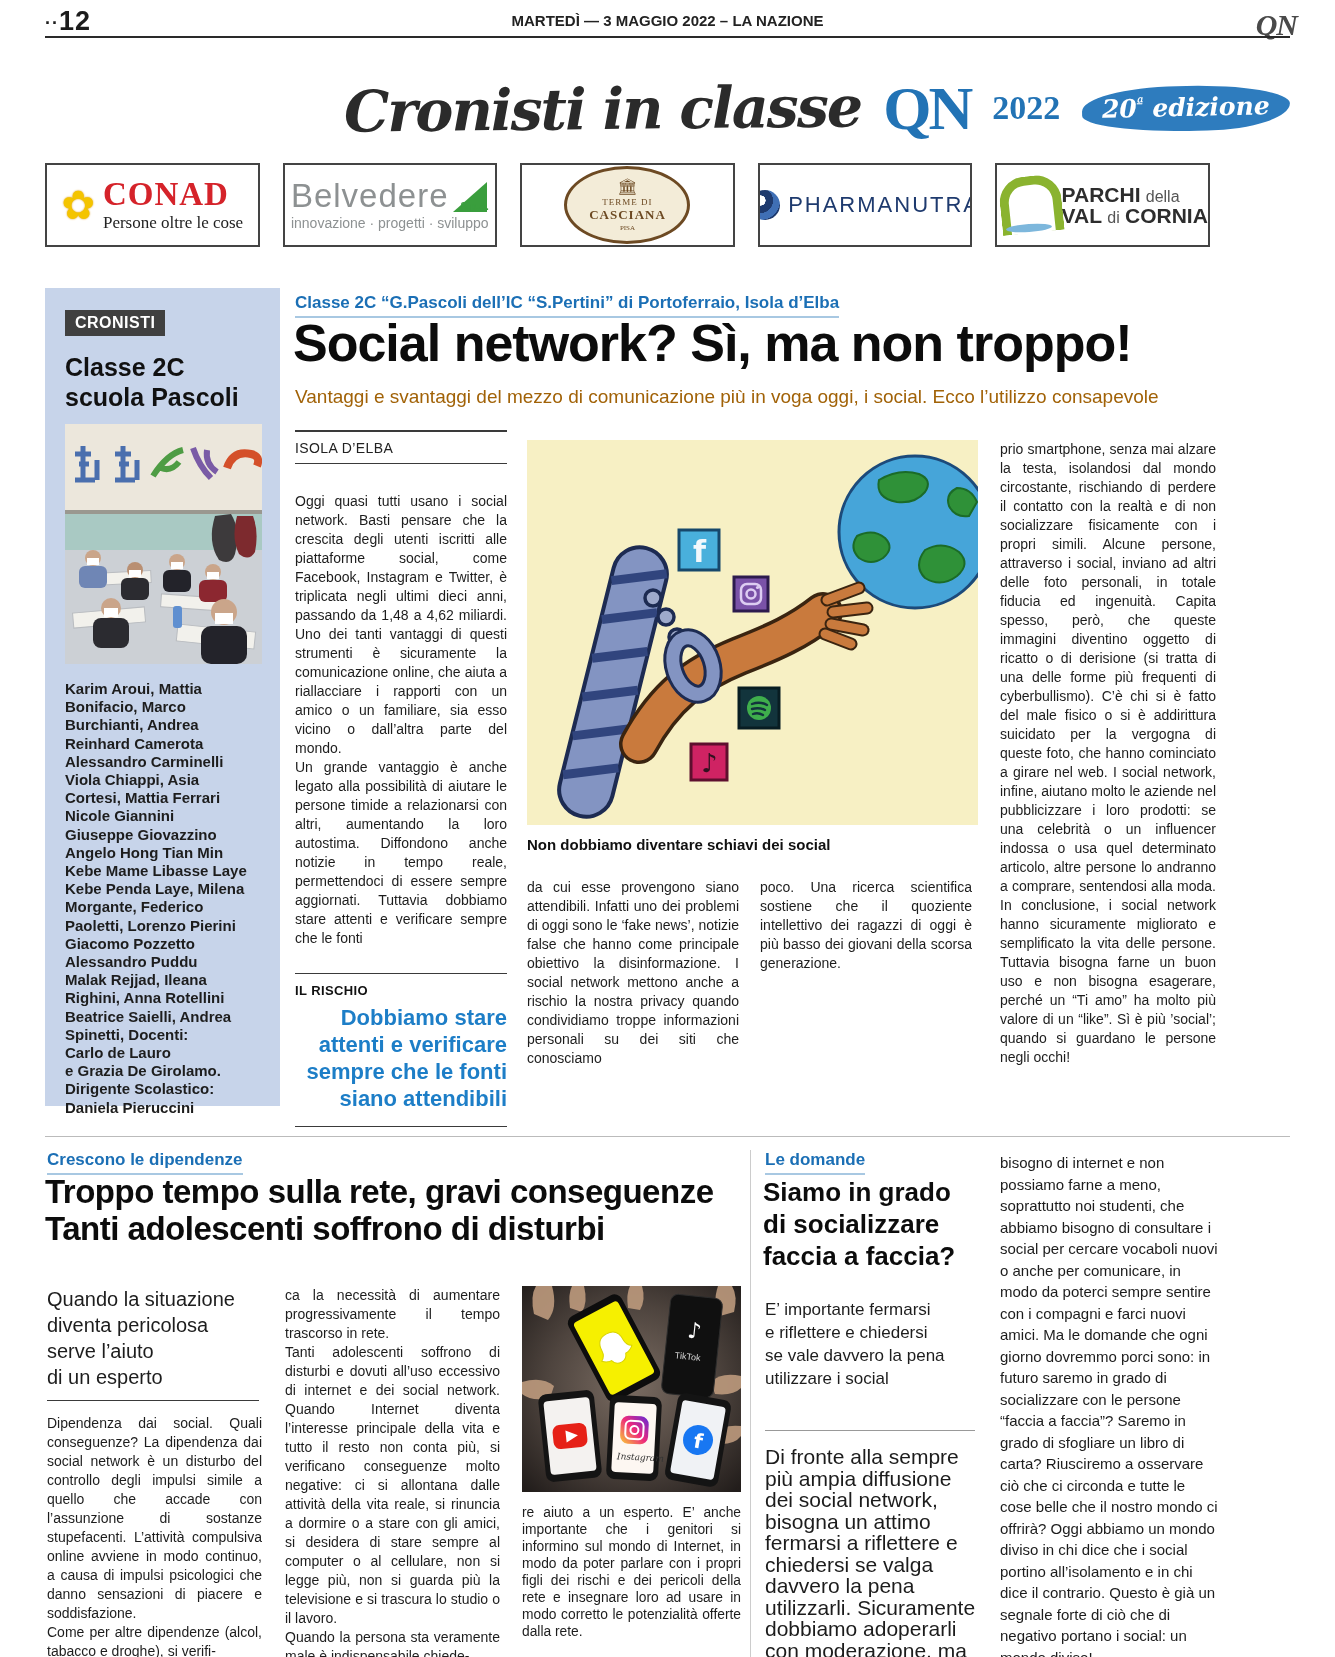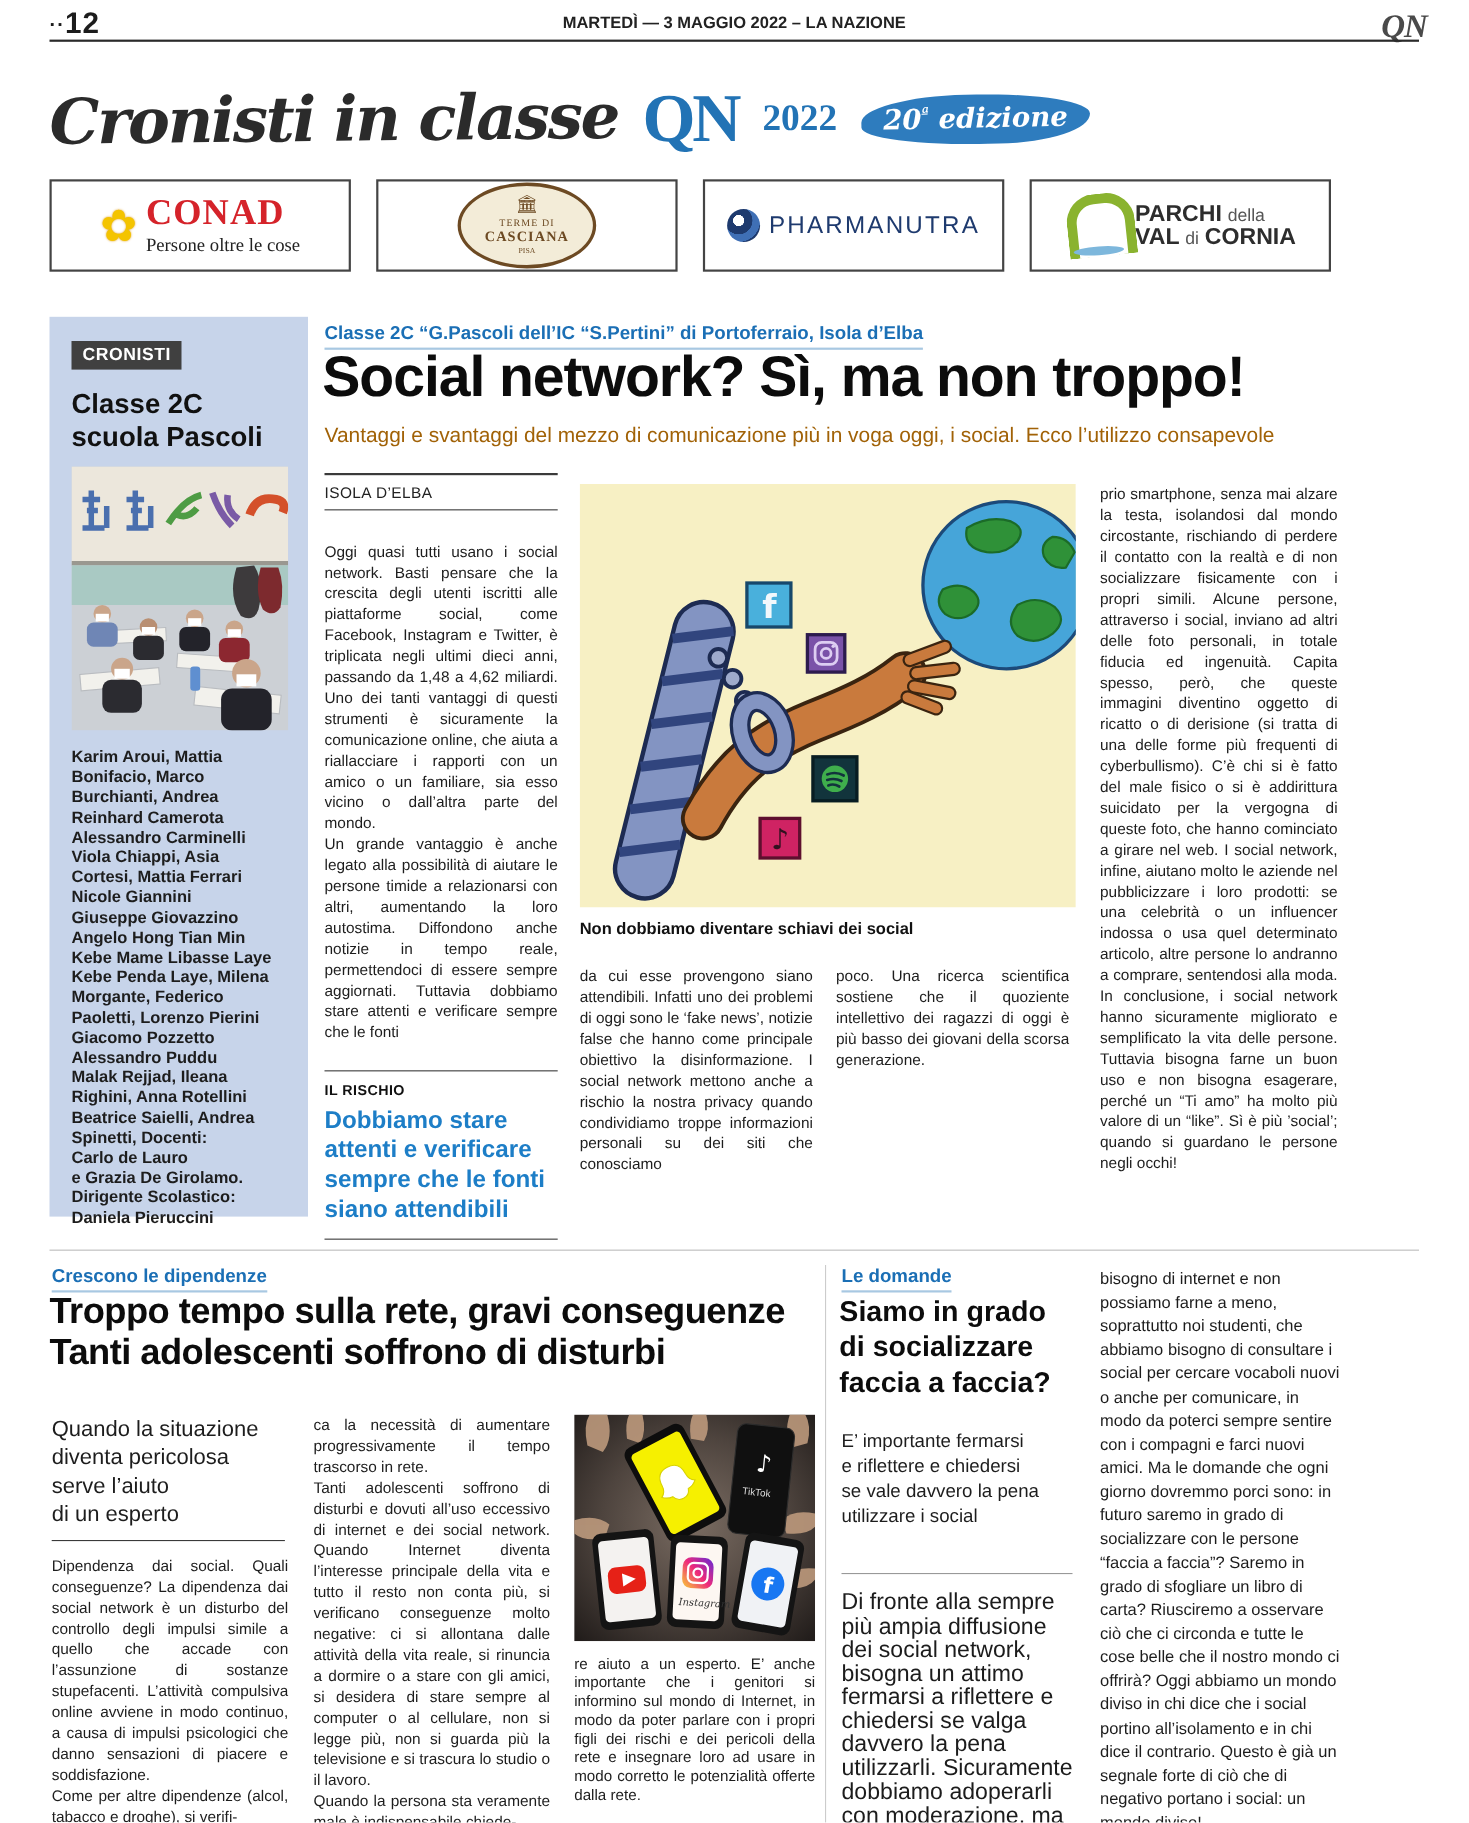--- a/index.html
+++ b/index.html
@@ -12,21 +12,21 @@
 
   
   .topbar-page{left:45px;top:6px;font-weight:bold;font-size:27px;letter-spacing:1px;}
   .topbar-page .dots{font-size:18px;vertical-align:6px;letter-spacing:2px;}
   .topbar-date{left:0;top:12px;width:100%;text-align:center;font-size:15px;font-weight:bold;color:#222;}
   .topbar-qn{right:38px;top:8px;font-family:"Liberation Serif",serif;font-weight:bold;
              font-size:30px;color:#4a4a4a;letter-spacing:-1px;font-style:italic;}
   .toprule{left:45px;top:36px;width:1245px;height:2px;background:#2a2a2a;}
 
   
-  .masthead{left:45px;top:62px;width:1245px;height:92px;display:flex;align-items:center;gap:22px;}
+  .masthead{left:45px;top:62px;width:1245px;height:92px;display:flex;align-items:center;gap:22px;justify-content:flex-end;}
   .mh-script{font-family:"DejaVu Serif",serif;font-style:italic;font-weight:bold;
              font-size:57px;color:#2b2b2b;letter-spacing:-2px;transform:rotate(-.6deg);}
   .mh-qn{font-family:"Liberation Serif",serif;font-weight:bold;font-size:62px;color:#2273b5;
          letter-spacing:-3px;line-height:1;}
   .mh-brand{font-family:"Liberation Serif",serif;font-weight:bold;font-size:54px;color:#2273b5;
             letter-spacing:4px;line-height:1;}
   .mh-year{font-family:"Liberation Serif",serif;font-weight:bold;font-size:34px;color:#2273b5;}
   .mh-badge{background:#2e7cbe;color:#fff;font-family:"DejaVu Serif",serif;font-style:italic;
             font-weight:bold;font-size:25px;padding:7px 20px 9px;transform:rotate(-1.2deg);
             border-radius:48% 52% 42% 58%/55% 45% 60% 40%;}
@@ -87,21 +87,21 @@
   .bodycol{font-size:14px;line-height:19px;color:#1d1d1d;}
   .col1{left:295px;top:492px;width:212px;height:472px;overflow:hidden;}
   .col2{left:527px;top:878px;width:212px;height:242px;overflow:hidden;}
   .col3{left:760px;top:878px;width:212px;height:242px;overflow:hidden;}
   .col4{left:1000px;top:440px;width:216px;height:682px;overflow:hidden;}
   .bodycol p{margin:0;}
 
   .riskbox{left:295px;top:973px;width:212px;border-top:1px solid #3a3a3a;border-bottom:1px solid #3a3a3a;
            padding:9px 0 14px;}
   .risk-label{font-size:13px;font-weight:bold;letter-spacing:.4px;color:#111;}
-  .risk-text{margin-top:6px;color:#1d7ec7;font-weight:bold;font-size:22px;line-height:27px;}
+  .risk-text{margin-top:6px;color:#1d7ec7;font-weight:bold;font-size:22px;line-height:27px;text-align:right;}
 
   .illus{left:527px;top:440px;width:451px;height:385px;}
   .illus-caption{left:527px;top:836px;width:451px;font-size:15px;font-weight:bold;color:#111;}
 
   
   .divider{left:45px;top:1136px;width:1245px;height:1px;background:#bbb;}
 
   
   .bl-kicker{left:47px;top:1150px;}
   .bl-headline{left:45px;top:1173px;width:710px;font-size:33px;line-height:37px;font-weight:bold;
@@ -140,20 +140,30 @@
     <span class="mh-year">2022</span>
     <span class="mh-badge"><span>20</span><sup>ª</sup><span> edizione</span></span>
   </div>
 
   <div class="abs sponsors">
     <div class="sp-box">
       <span class="conad-flower">✿</span>
       <span class="conad-text">
         <div class="nm">CONAD</div>
         <div class="tg">Persone oltre le cose</div>
+      </span>
+    </div>
+    <div class="sp-box">
+      <span class="belv">
+        <span class="belv-row">
+          <span class="belv-name">Belvedere</span>
+          <span class="belv-tri"></span>
+          <span class="belv-spa">S.p.A.</span>
+        </span>
+        <span class="belv-tag">innovazione · progetti · sviluppo</span>
       </span>
     </div>
     <div class="sp-box">
       <div class="casc-oval">
         <div class="bld">🏛</div>
         <div class="l1">TERME DI</div>
         <div class="l2">CASCIANA</div>
         <div class="l3">PISA</div>
       </div>
     </div>

